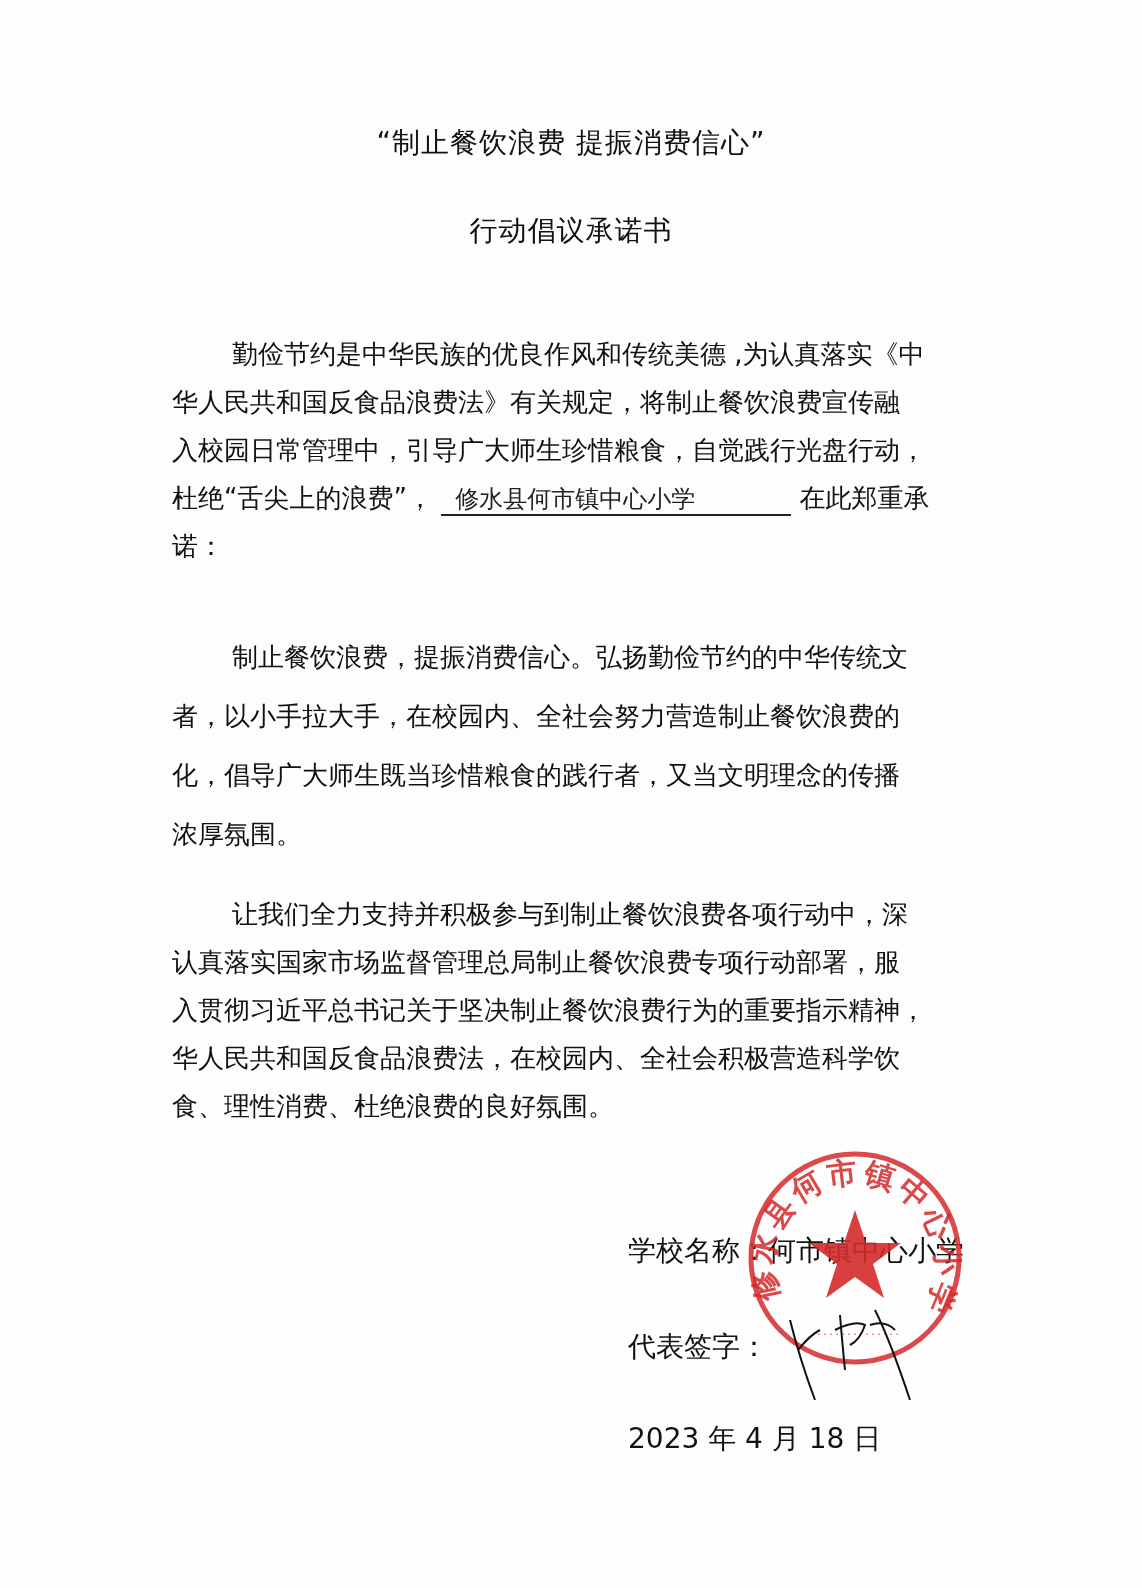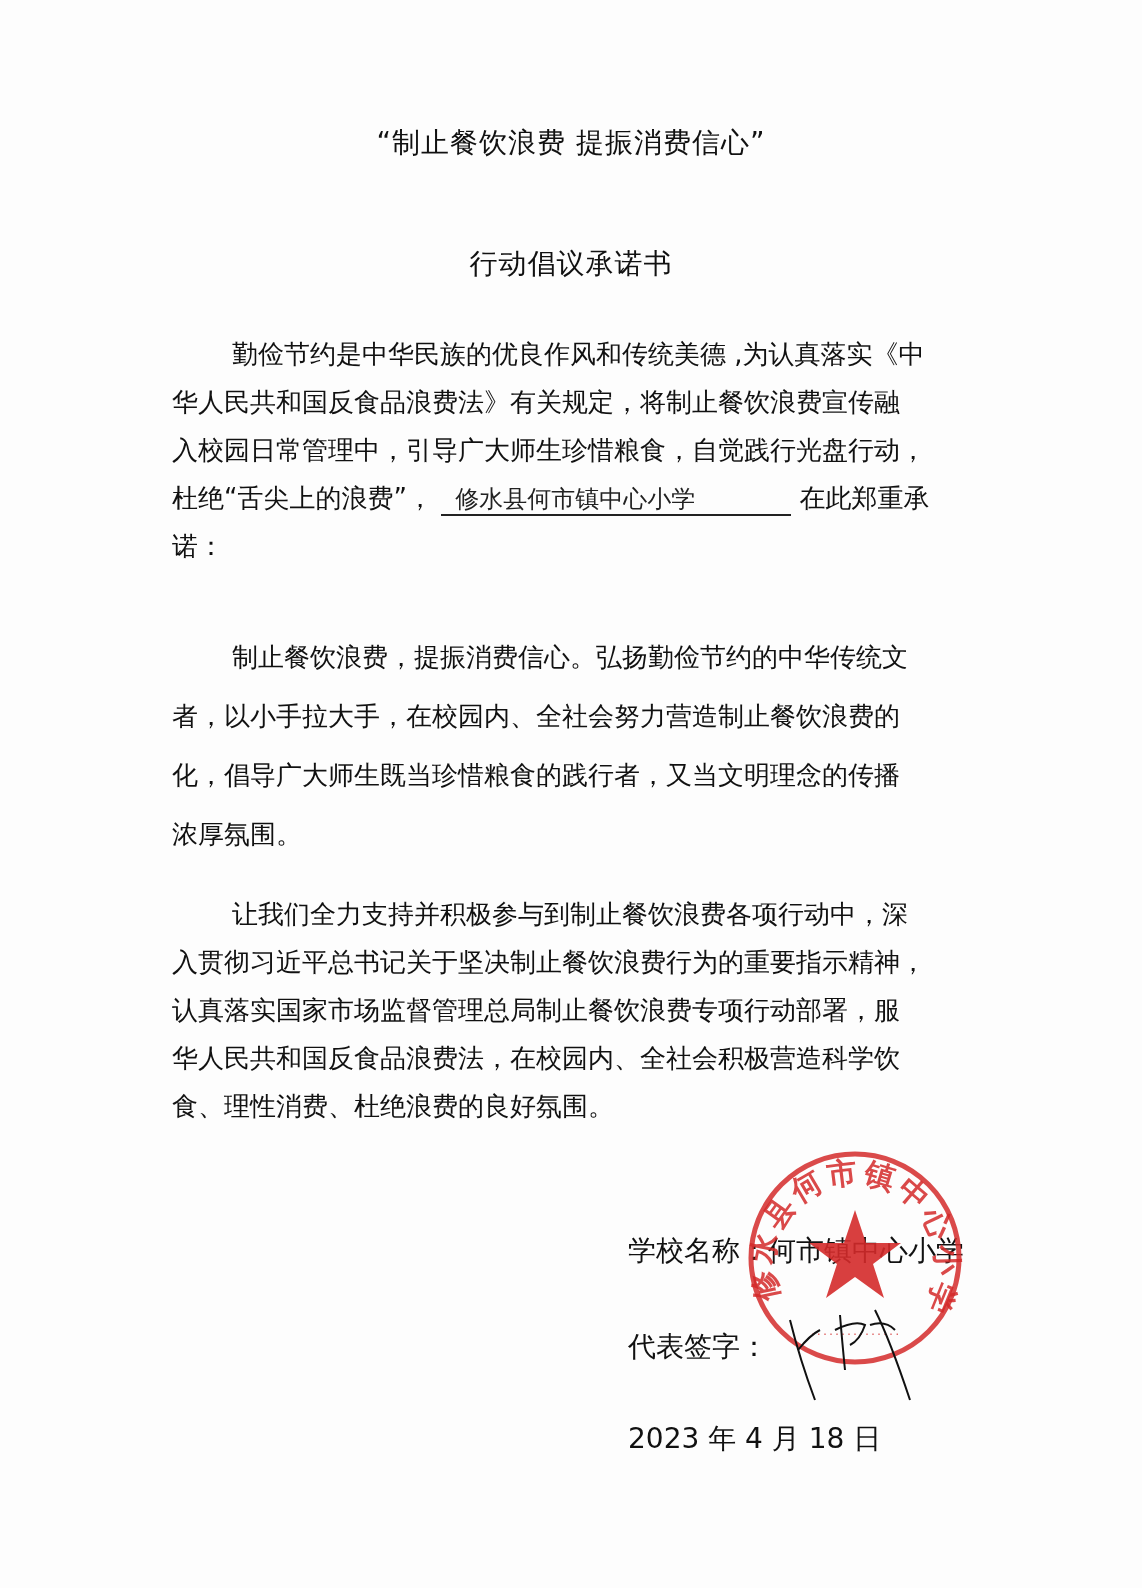--- a/index.html
+++ b/index.html
@@ -7,21 +7,21 @@
     width: 1142px; height: 1588px; background: #fdfdfd;
     position: relative; overflow: hidden;
     font-family: "DejaVu Sans", "Liberation Sans", sans-serif;
     color: #111;
   }
   .title {
     position: absolute; left: 0; width: 1142px; text-align: center;
     font-size: 28px; letter-spacing: 1px; color: #111;
   }
   .t1 { top: 124px; }
-  .t2 { top: 212px; margin-top: 33px; }
+  .t2 { top: 212px; }
   .para {
     position: absolute; left: 160px; width: 822px;
     font-size: 26px; color: #111; margin-left: 12px;
   }
   .p1 { top: 330px; line-height: 48px; }
   .p2 { top: 628px; line-height: 59px; }
   .p3 { top: 890px; line-height: 48px; }
   .line { display: block; white-space: nowrap; }
   .indent { padding-left: 60px; }
   .fill {
@@ -63,22 +63,22 @@
 
   <div class="para p2">
     <span class="line indent">制止餐饮浪费，提振消费信心。弘扬勤俭节约的中华传统文</span>
     <span class="line">者，以小手拉大手，在校园内、全社会努力营造制止餐饮浪费的</span>
     <span class="line">化，倡导广大师生既当珍惜粮食的践行者，又当文明理念的传播</span>
     <span class="line">浓厚氛围。</span>
   </div>
 
   <div class="para p3">
     <span class="line indent">让我们全力支持并积极参与到制止餐饮浪费各项行动中，深</span>
+    <span class="line">认真落实国家市场监督管理总局制止餐饮浪费专项行动部署，服</span>
     <span class="line">入贯彻习近平总书记关于坚决制止餐饮浪费行为的重要指示精神，</span>
-    <span class="line">认真落实国家市场监督管理总局制止餐饮浪费专项行动部署，服</span>
     <span class="line">华人民共和国反食品浪费法，在校园内、全社会积极营造科学饮</span>
     <span class="line">食、理性消费、杜绝浪费的良好氛围。</span>
   </div>
 
   <div class="sign s1">
     <span>学校名称：</span><span>何市镇中心小学</span>
   </div>
   <div class="sign s2">
     <span>代表签字：</span>
   </div>

